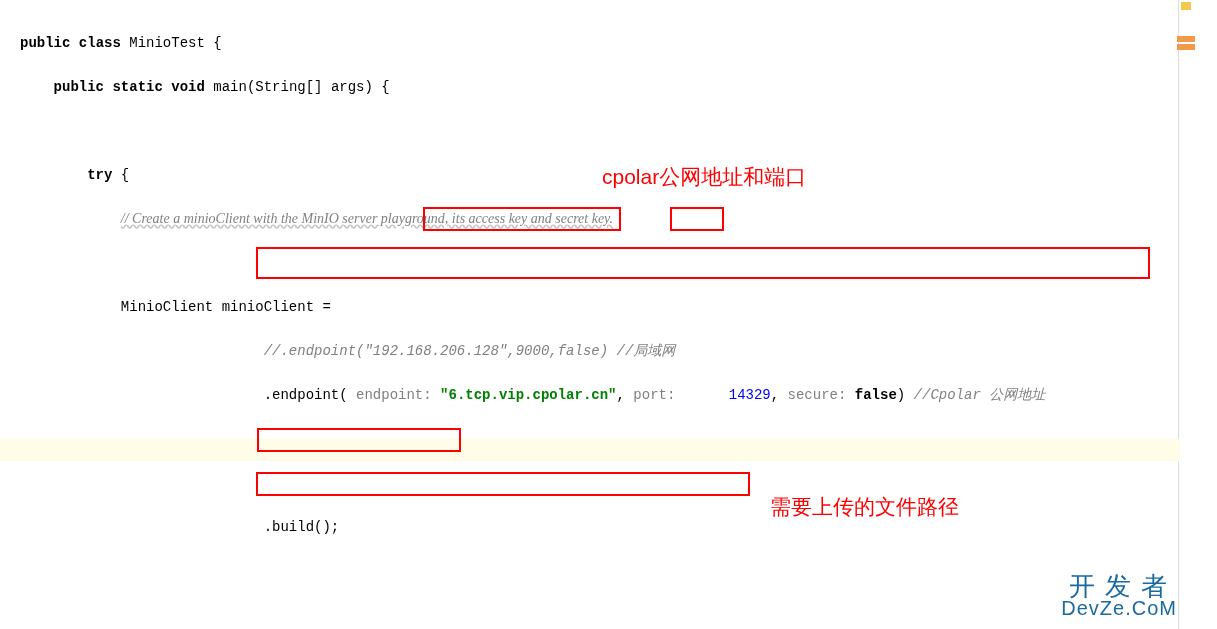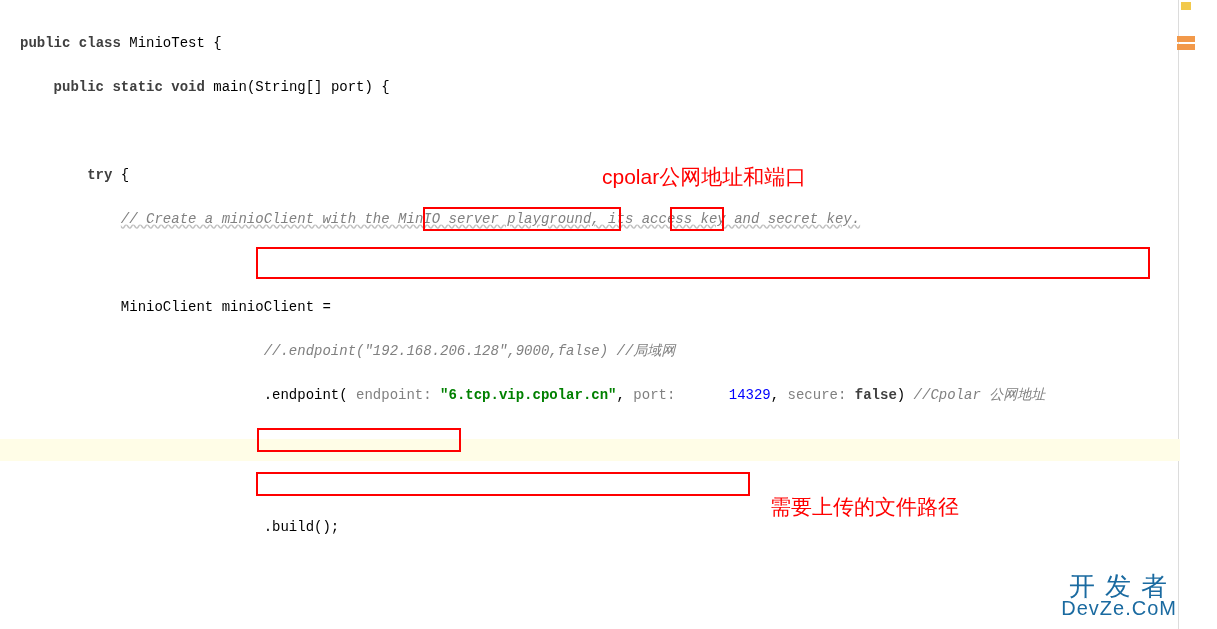--- a/index.html
+++ b/index.html
@@ -14,21 +14,21 @@
     color: #000;
     overflow: hidden;
     position: relative;
   }
   .editor {
     position: relative;
     padding: 10px 0 0 20px;
     white-space: pre;
   }
   .line { height: 22px; }
-  .kw { color: #404040; font-weight: bold; }
+  .kw { color: #000000; font-weight: bold; }
   .comment { color: #808080; font-style: italic; }
   .str { color: #008000; font-weight: bold; }
   .num { color: #0000ff; margin-left: 45px; }
   .param { color: #808080; }
   .ital { font-style: italic; }
   .highlight-line {
     position: absolute;
     left: 0;
     width: 1180px;
     height: 22px;
@@ -85,32 +85,32 @@
 
   .right-margin-line {
     position: absolute;
     top: 0;
     bottom: 0;
     width: 1px;
     background: #dcdcdc;
     left: 1178px;
     z-index: 0;
   }
-  .wavy { text-decoration: underline wavy #c0c0c0; }
+  .wavy { text-decoration: underline wavy #c0c0c0; font-family: Liberation Serif, serif; }
 </style>
 </head>
 <body>
 
 <div class="right-margin-line"></div>
 
 <div class="highlight-line" style="top:439px;"></div>
 
 <div class="editor">
 <div class="line"><span class="kw">public</span> <span class="kw">class</span> <span>MinioTest</span><span> {</span></div>
-<div class="line">    <span class="kw">public</span> <span class="kw">static</span> <span class="kw">void</span> <span>main</span><span>(String[] port) {</span></div>
+<div class="line">    <span class="kw">public</span> <span class="kw">static</span> <span class="kw">void</span> <span>main</span><span>(String[] args) {</span></div>
 <div class="line"></div>
 <div class="line">        <span class="kw">try</span> {</div>
 <div class="line">            <span class="comment wavy">// Create a minioClient with the MinIO server playground, its access key and secret key.</span></div>
 <div class="line"></div>
 <div class="line">            <span>MinioClient minioClient =</span></div>
 <div class="line">                             <span class="comment">//.endpoint("192.168.206.128",9000,false)</span> <span class="comment">//局域网</span></div>
 <div class="line">                             <span>.endpoint(</span><span class="param"> endpoint: </span><span class="str">"6.tcp.vip.cpolar.cn"</span><span>,</span><span class="param"> port: </span><span class="num">14329</span><span>,</span><span class="param"> secure: </span><span class="kw">false</span><span>)</span> <span class="comment">//Cpolar </span><span class="comment">公网地址</span></div>
 <div class="line"></div>
 <div class="line"></div>
 <div class="line">                             <span>.build();</span></div>

